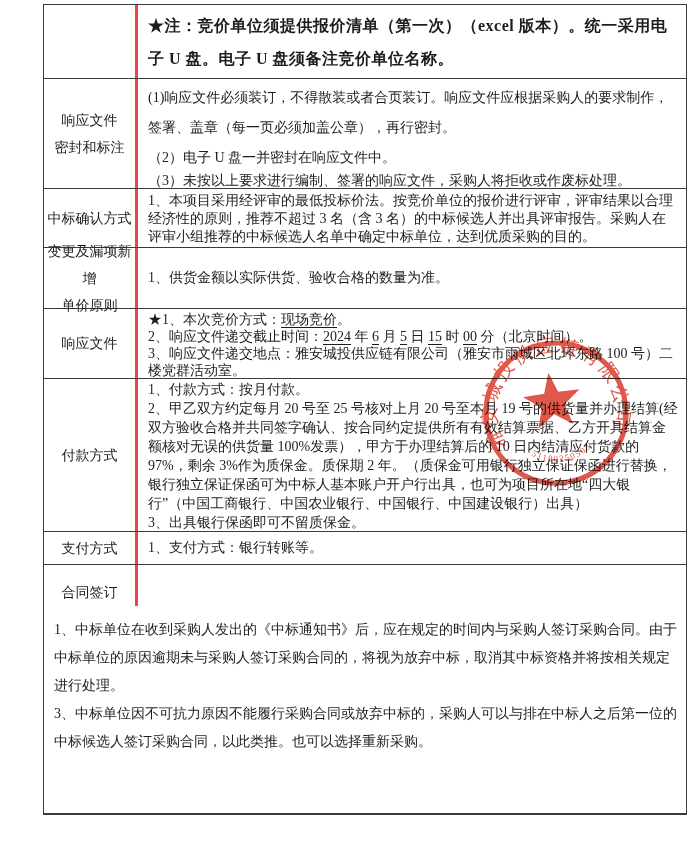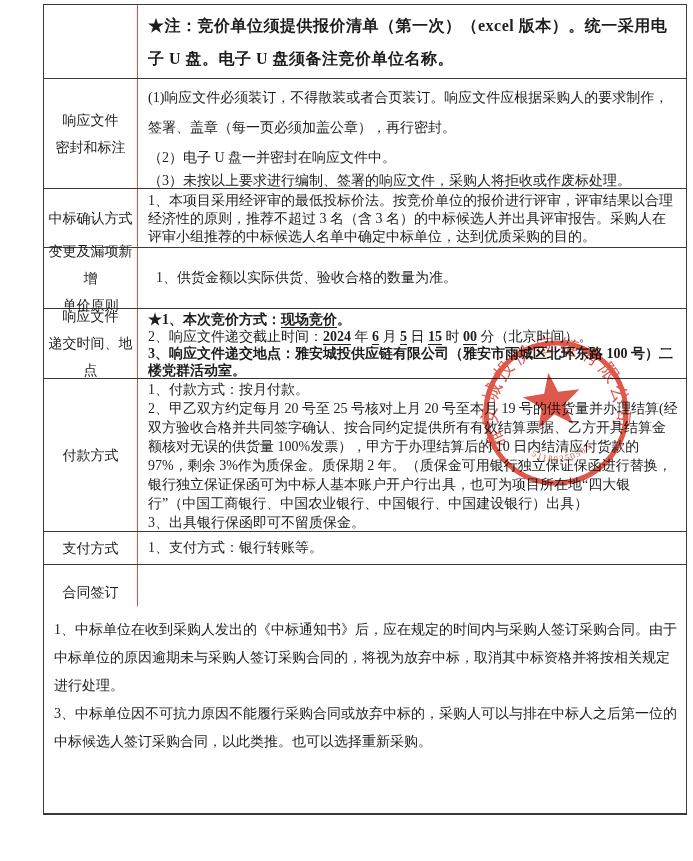--- a/index.html
+++ b/index.html
@@ -1,36 +1,36 @@
 <!DOCTYPE html>
 <html><head>
 <meta charset="utf-8">
 <style>
   html,body{margin:0;padding:0;background:#ffffff;}
   .page{position:relative;width:693px;height:861px;background:#fff;overflow:hidden;
         font-family:"Liberation Serif","DejaVu Serif",serif;color:#1d1d1d;}
   .tbl{position:absolute;left:43px;top:4px;width:642px;border:1px solid #3a3a3a;border-bottom-width:2px;}
   .row{display:flex;box-sizing:border-box;border-bottom:1px solid #3a3a3a;}
   .row:last-child{border-bottom:none;}
-  .lab{box-sizing:border-box;width:94px;flex-shrink:0;border-right:1px solid #ef4444;
+  .lab{box-sizing:border-box;width:94px;flex-shrink:0;border-right:3px solid #ef4444;
        display:flex;flex-direction:column;justify-content:center;align-items:center;
        text-align:center;font-size:14px;line-height:27px;}
   .lab.top{justify-content:flex-start;padding-top:14px;}
   .con{flex:1;box-sizing:border-box;padding:0 8px 0 10px;font-size:14px;overflow:hidden;}
   .con.center{display:flex;flex-direction:column;justify-content:center;}
   p{margin:0;}
-  .b{font-weight:bold;}
+  .b{font-weight:normal;}
   .u{text-decoration:underline;text-underline-offset:3px;}
   
   .r0{height:74px;} .r0 .con{padding-top:4px;}
   .r0 .note{font-weight:bold;font-size:16px;line-height:33px;letter-spacing:.5px;}
   .r1{height:110px;} .r1 .con{padding-top:4px;}
   .lh30{line-height:30px;} .lh16{line-height:16px;}
   .r2{height:59px;} .r2 .con{padding-top:3px;line-height:18px;}
-  .r3{height:61px;gap:8px;}
+  .r3{height:61px;}
   .r4{height:70px;} .r4 .con{padding-top:2px;line-height:17px;}
   .r5{height:153px;} .r5 .con{padding-top:1px;line-height:19px;}
   .r6{height:33px;}
   .r7{height:248px;flex-direction:column;} .r7 .con{padding-top:10px;line-height:28px;}
   .r8{height:42px;}
   
   .seal{position:absolute;left:471px;top:328px;width:170px;height:170px;
         transform:rotate(-8deg);opacity:.85;mix-blend-mode:multiply;pointer-events:none;}
   .seal text{font-family:"Liberation Serif","DejaVu Serif",serif;}
 </style>
@@ -72,21 +72,20 @@
         <div>单价原则</div>
       </div>
       <div class="con center">
         <p>1、供货金额以实际供货、验收合格的数量为准。</p>
       </div>
     </div>
 
     <div class="row r4">
       <div class="lab">
         <div>响应文件</div>
-        <div>递交时间、地点</div>
       </div>
       <div class="con">
         <p><span class="b">★1、本次竞价方式：</span><span class="b u">现场竞价</span><span class="b">。</span></p>
         <p><span>2、响应文件递交截止时间：</span><span class="b u">2024</span><span> 年 </span><span class="b u">6</span><span> 月 </span><span class="b u">5</span><span> 日 </span><span class="b u">15</span><span> 时 </span><span class="b u">00</span><span> 分（北京时间）。</span></p>
         <p class="b">3、响应文件递交地点：雅安城投供应链有限公司（雅安市雨城区北环东路 100 号）二楼党群活动室。</p>
       </div>
     </div>
 
     <div class="row r5">
       <div class="lab">付款方式</div>

